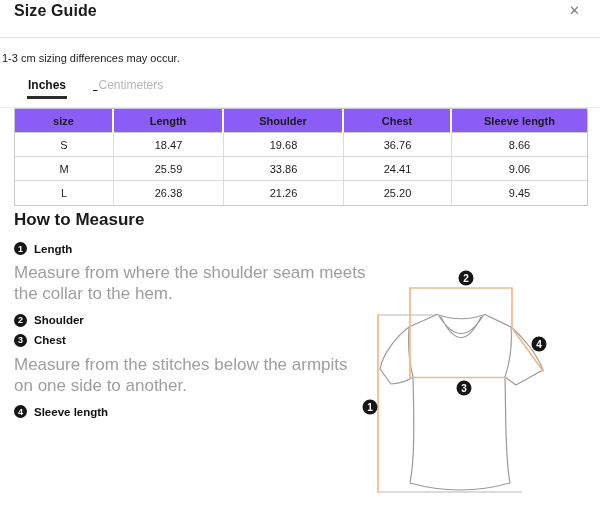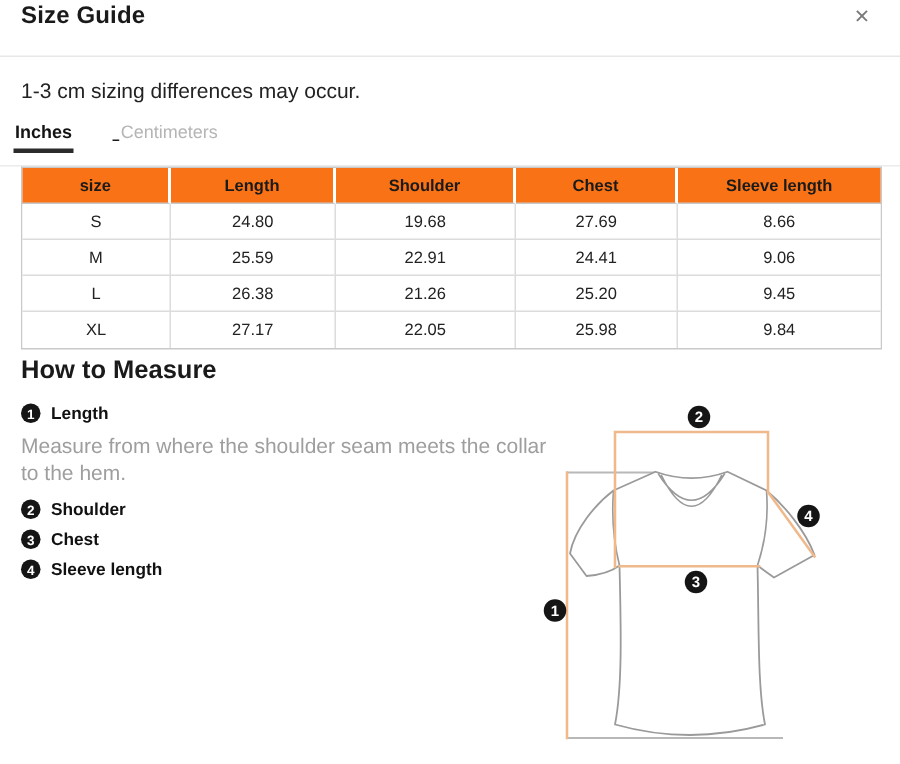--- a/index.html
+++ b/index.html
@@ -22,29 +22,29 @@
     border-bottom:1px solid #e7e7e7;
   }
   .modal-title { font-size:16px; font-weight:700; letter-spacing:.1px; }
   .close-btn {
     background:none; border:none; cursor:pointer;
     font-size:13px; color:#7a7a7a; line-height:1; padding:4px;
   }
 
   
   .notice {
-    margin:14px 14px 0;
-    font-size:14px;
+    margin:14px 2px 0;
+    font-size:11px;
     color:#222;
   }
 
   
   .tabbar {
     margin-top:11px;
-    padding:0 9px 8px;
+    padding:0 27px 8px;
     border-bottom:1px solid #ebebeb;
     text-decoration:underline;
   }
   .tab {
     display:inline-block;
     background:none; border:none; cursor:pointer;
     font-family:inherit;
     font-size:12px; font-weight:700;
     margin-right:26px;
     padding:0 1px 4px;
@@ -57,21 +57,21 @@
   table.size-table {
     margin:0 14px;
     width:572px;
     border-collapse:separate;
     border-spacing:0;
     border:1px solid #c9c9c9;
     font-size:11px;
     table-layout:fixed;
   }
   .size-table th {
-    background:#f97316;
+    background:#8b5cf6;
     font-weight:700;
     height:24px;
     text-align:center;
     border-right:2px solid #ffffff;
     border-bottom:1px solid #c9c9c9;
   }
   .size-table th:last-child { border-right:none; }
   .size-table td {
     height:24px;
     text-align:center;
@@ -99,21 +99,21 @@
     width:13px; height:13px;
     border-radius:50%;
     background:#151515; color:#fff;
     font-size:9px; font-weight:700;
     display:inline-flex; align-items:center; justify-content:center;
     margin-right:7px;
     flex:0 0 13px;
   }
   .measure-label { font-size:11.5px; font-weight:700; color:#111; }
   .measure-desc {
-    font-size:14px;
+    font-size:17px;
     color:#9e9e9e;
     margin-bottom:9px;
     line-height:1.25;
   }
 
   
   .diagram {
     position:absolute;
     left:360px; top:258px;
     width:240px; height:251px;
@@ -147,46 +147,39 @@
       <th>size</th>
       <th>Length</th>
       <th>Shoulder</th>
       <th>Chest</th>
       <th>Sleeve length</th>
     </tr>
   </thead>
   <tbody>
     <tr>
       <td>S</td>
-      <td>24.80</td>
+      <td>18.47</td>
       <td>19.68</td>
-      <td>27.69</td>
+      <td>36.76</td>
       <td>8.66</td>
     </tr>
     <tr>
       <td>M</td>
       <td>25.59</td>
-      <td>22.91</td>
+      <td>33.86</td>
       <td>24.41</td>
       <td>9.06</td>
     </tr>
     <tr>
       <td>L</td>
       <td>26.38</td>
       <td>21.26</td>
       <td>25.20</td>
       <td>9.45</td>
     </tr>
-    <tr>
-      <td>XL</td>
-      <td>27.17</td>
-      <td>22.05</td>
-      <td>25.98</td>
-      <td>9.84</td>
-    </tr>
   </tbody>
 </table>
 
 <div class="htm-title">How to Measure</div>
 
 <div class="measure-list">
   <div class="measure-item">
     <div class="measure-label-row">
       <span class="num-badge">1</span>
       <span class="measure-label">Length</span>
@@ -197,20 +190,21 @@
     <div class="measure-label-row">
       <span class="num-badge">2</span>
       <span class="measure-label">Shoulder</span>
     </div>
   </div>
   <div class="measure-item">
     <div class="measure-label-row">
       <span class="num-badge">3</span>
       <span class="measure-label">Chest</span>
     </div>
+    <div class="measure-desc">Measure from the stitches below the armpits on one side to another.</div>
   </div>
   <div class="measure-item">
     <div class="measure-label-row">
       <span class="num-badge">4</span>
       <span class="measure-label">Sleeve length</span>
     </div>
   </div>
 </div>
 
 <svg class="diagram" viewBox="0 0 240 251" xmlns="http://www.w3.org/2000/svg">

